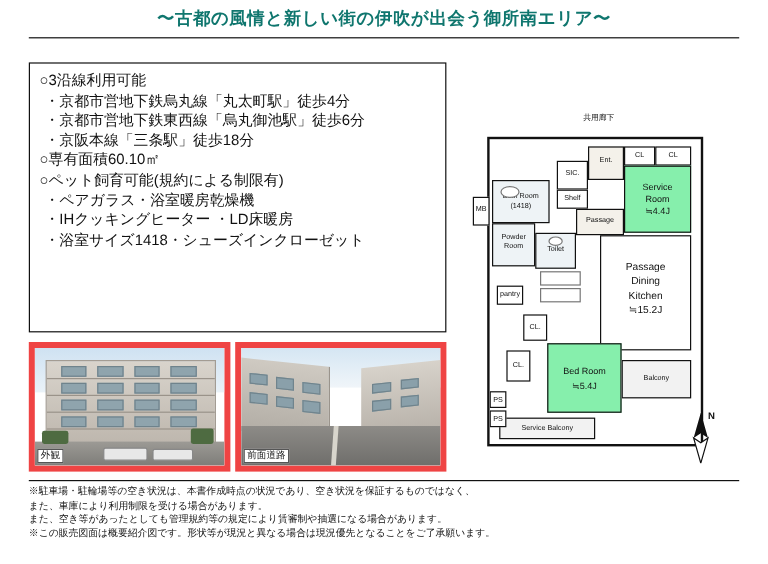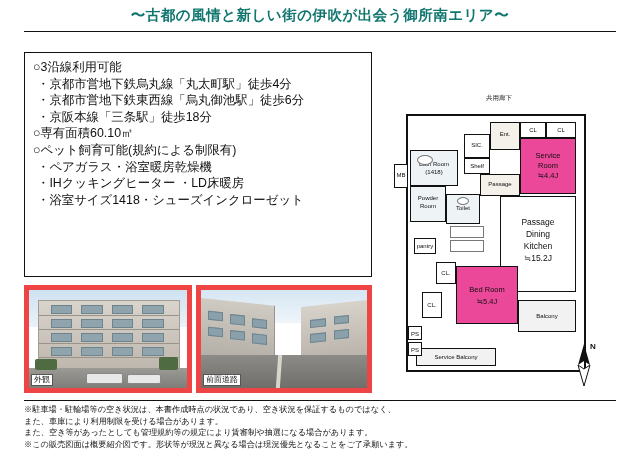--- a/index.html
+++ b/index.html
@@ -102,21 +102,21 @@
     background:#ffffff;
     box-sizing:border-box;
   }
   .rm{
     position:absolute;
     box-sizing:border-box;
     border:1px solid #111;
     background:#fff;
   }
   .rm.hall{background:#f4f1ea;}
-  .rm.tatami{background:#ec4899;}
+  .rm.tatami{background:#86efac;}
   .rm.wet{background:#eef3f6;}
   .rm.bal{background:#f2f2f2;}
   .rm-label{
     position:absolute;
     width:100%;
     text-align:center;
     font-size:7.5px;
     line-height:9px;
     color:#111;
   }
@@ -294,21 +294,21 @@
     <div class="fixture" style="left:62px;top:140px;width:34px;height:12px;"></div>
     <div class="fixture" style="left:62px;top:154px;width:34px;height:12px;"></div>
 
     <div class="rm" style="left:48px;top:176px;width:20px;height:22px;">
       <div class="rm-label tiny" style="top:7px">CL.</div>
     </div>
     <div class="rm" style="left:34px;top:206px;width:20px;height:26px;">
       <div class="rm-label tiny" style="top:9px">CL.</div>
     </div>
 
-    <div class="rm tatami" style="left:68px;top:180px;width:62px;height:58px;">
+    <div class="rm tatami" style="left:68px;top:200px;width:62px;height:58px;">
       <div class="rm-label" style="top:18px">Bed Room</div>
       <div class="rm-label" style="top:30px">≒5.4J</div>
     </div>
 
     <div class="rm bal" style="left:130px;top:214px;width:58px;height:32px;">
       <div class="rm-label tiny" style="top:12px">Balcony</div>
     </div>
 
     <div class="rm bal" style="left:28px;top:262px;width:80px;height:18px;">
       <div class="rm-label tiny" style="top:5px">Service Balcony</div>

